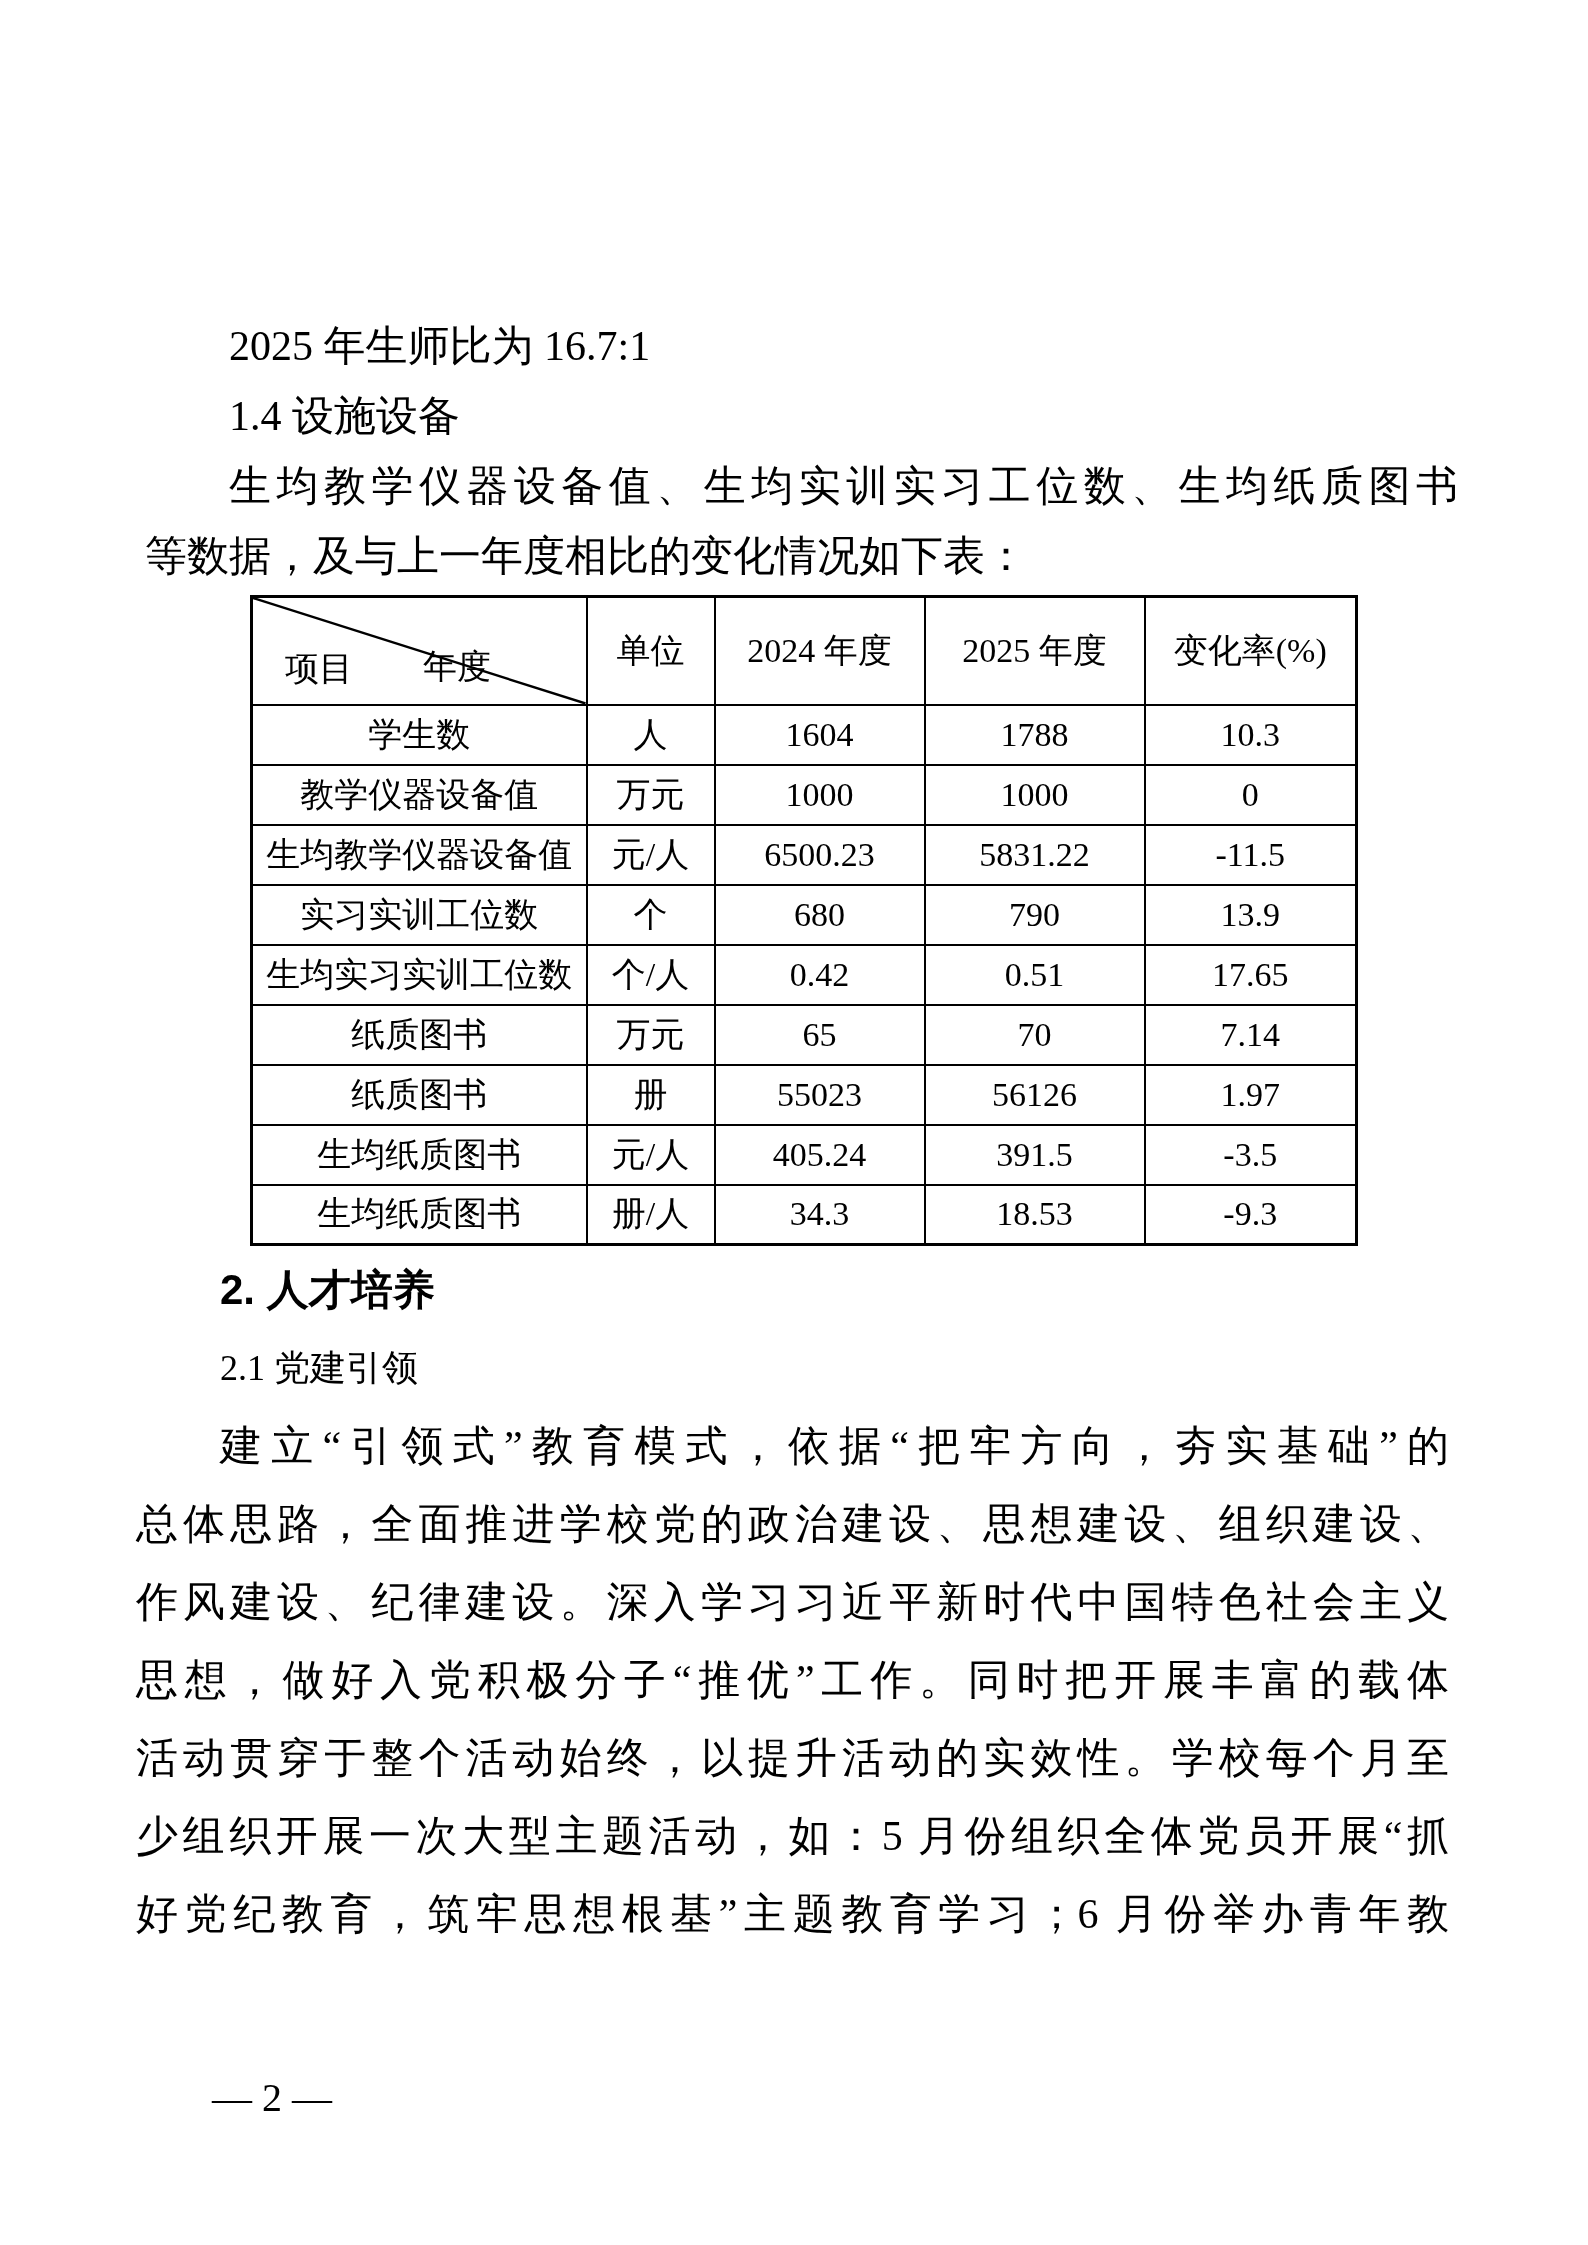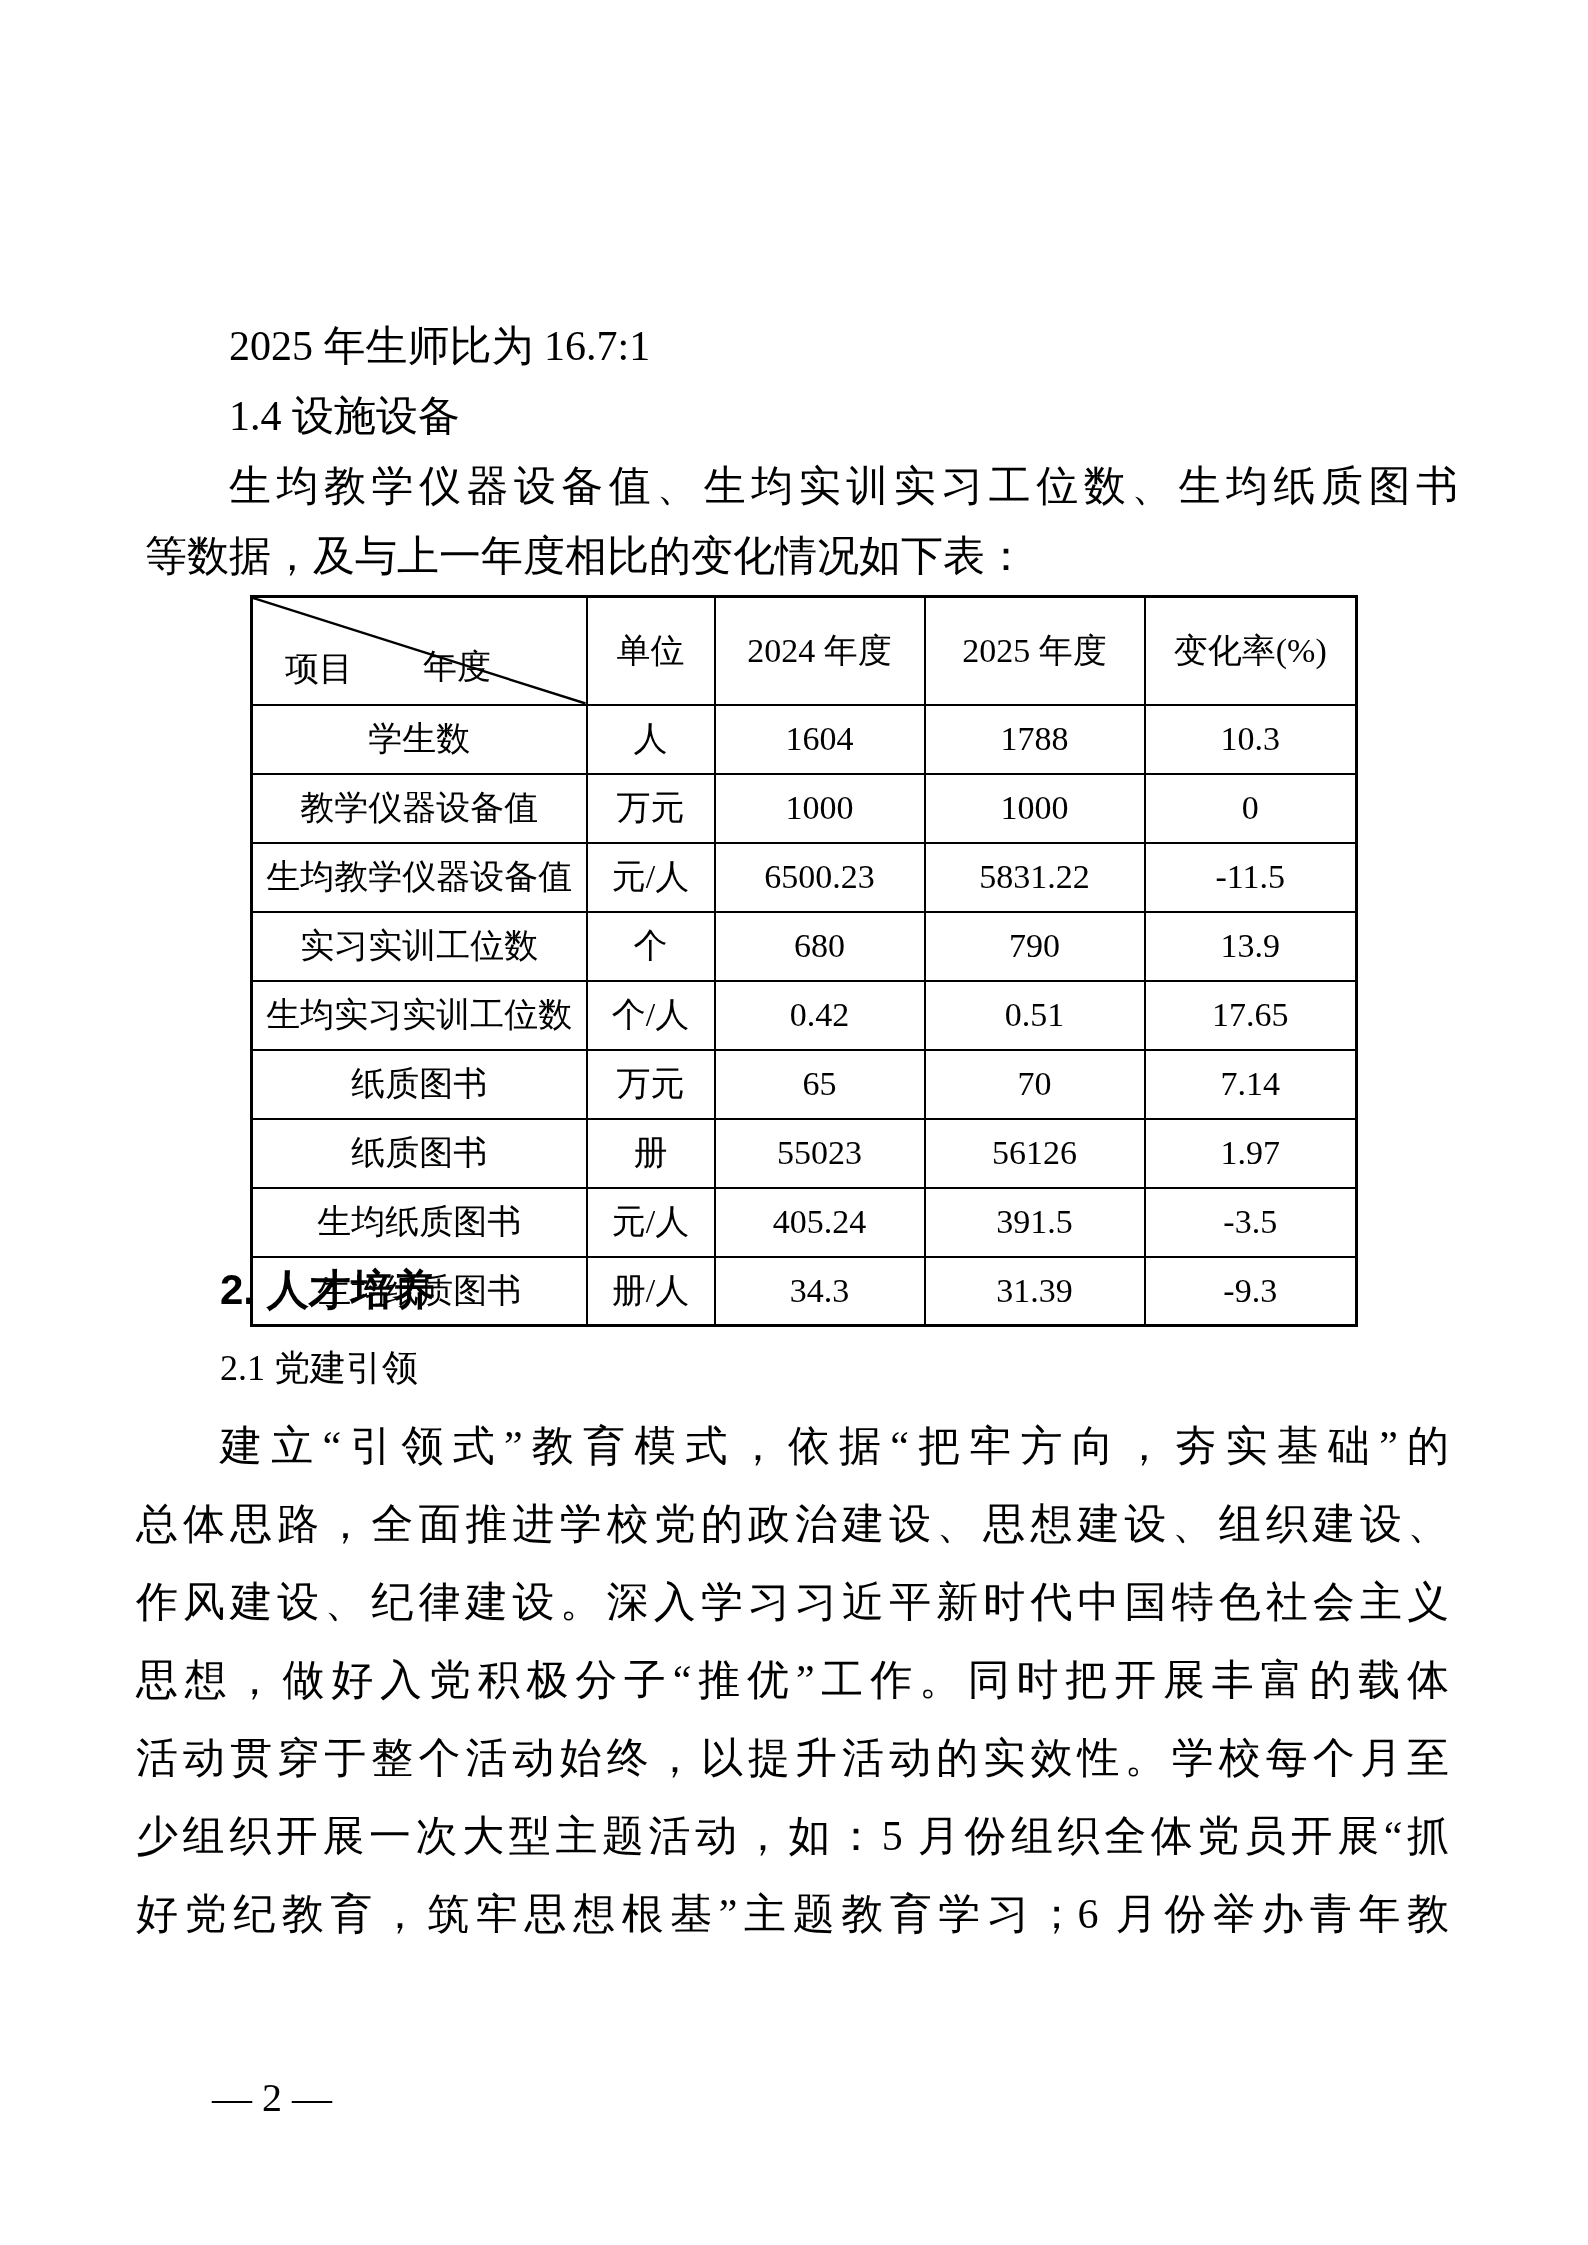--- a/index.html
+++ b/index.html
@@ -29,21 +29,21 @@
   }
   table.facilities td, table.facilities th{
     border:2px solid #000;
     text-align:center;
     vertical-align:middle;
     padding:0;
     font-weight:normal;
     overflow:hidden;
   }
   tr.head-row{height:108px;}
-  table.facilities tbody tr{height:69px;}
+  table.facilities tbody tr{height:60px;}
   td.corner{position:relative;padding:0;}
   td.corner svg{position:absolute;left:0;top:0;width:100%;height:100%;}
   .corner-top{position:absolute;top:10px;left:170px;font-size:34px;margin-top:36px;}
   .corner-bottom{position:absolute;bottom:12px;left:32px;font-size:34px;}
   
   .section2{position:absolute;left:136px;top:1251px;width:1313px;}
   .h-bold{
     font-family:"Liberation Sans","DejaVu Sans",sans-serif;
     font-weight:bold;
     font-size:42px;line-height:78px;
@@ -144,21 +144,21 @@
             <td>生均纸质图书</td>
             <td>元/人</td>
             <td>405.24</td>
             <td>391.5</td>
             <td>-3.5</td>
           </tr>
           <tr>
             <td>生均纸质图书</td>
             <td>册/人</td>
             <td>34.3</td>
-            <td>31.39</td>
+            <td>18.53</td>
             <td>-9.3</td>
           </tr>
         </tbody>
     </table>
   </div>
 
   <div class="section2">
     <div class="h-bold">2. 人才培养</div>
     <div class="h-sub">2.1 党建引领</div>
     <div class="pline just indent">建立“引领式”教育模式，依据“把牢方向，夯实基础”的</div>

